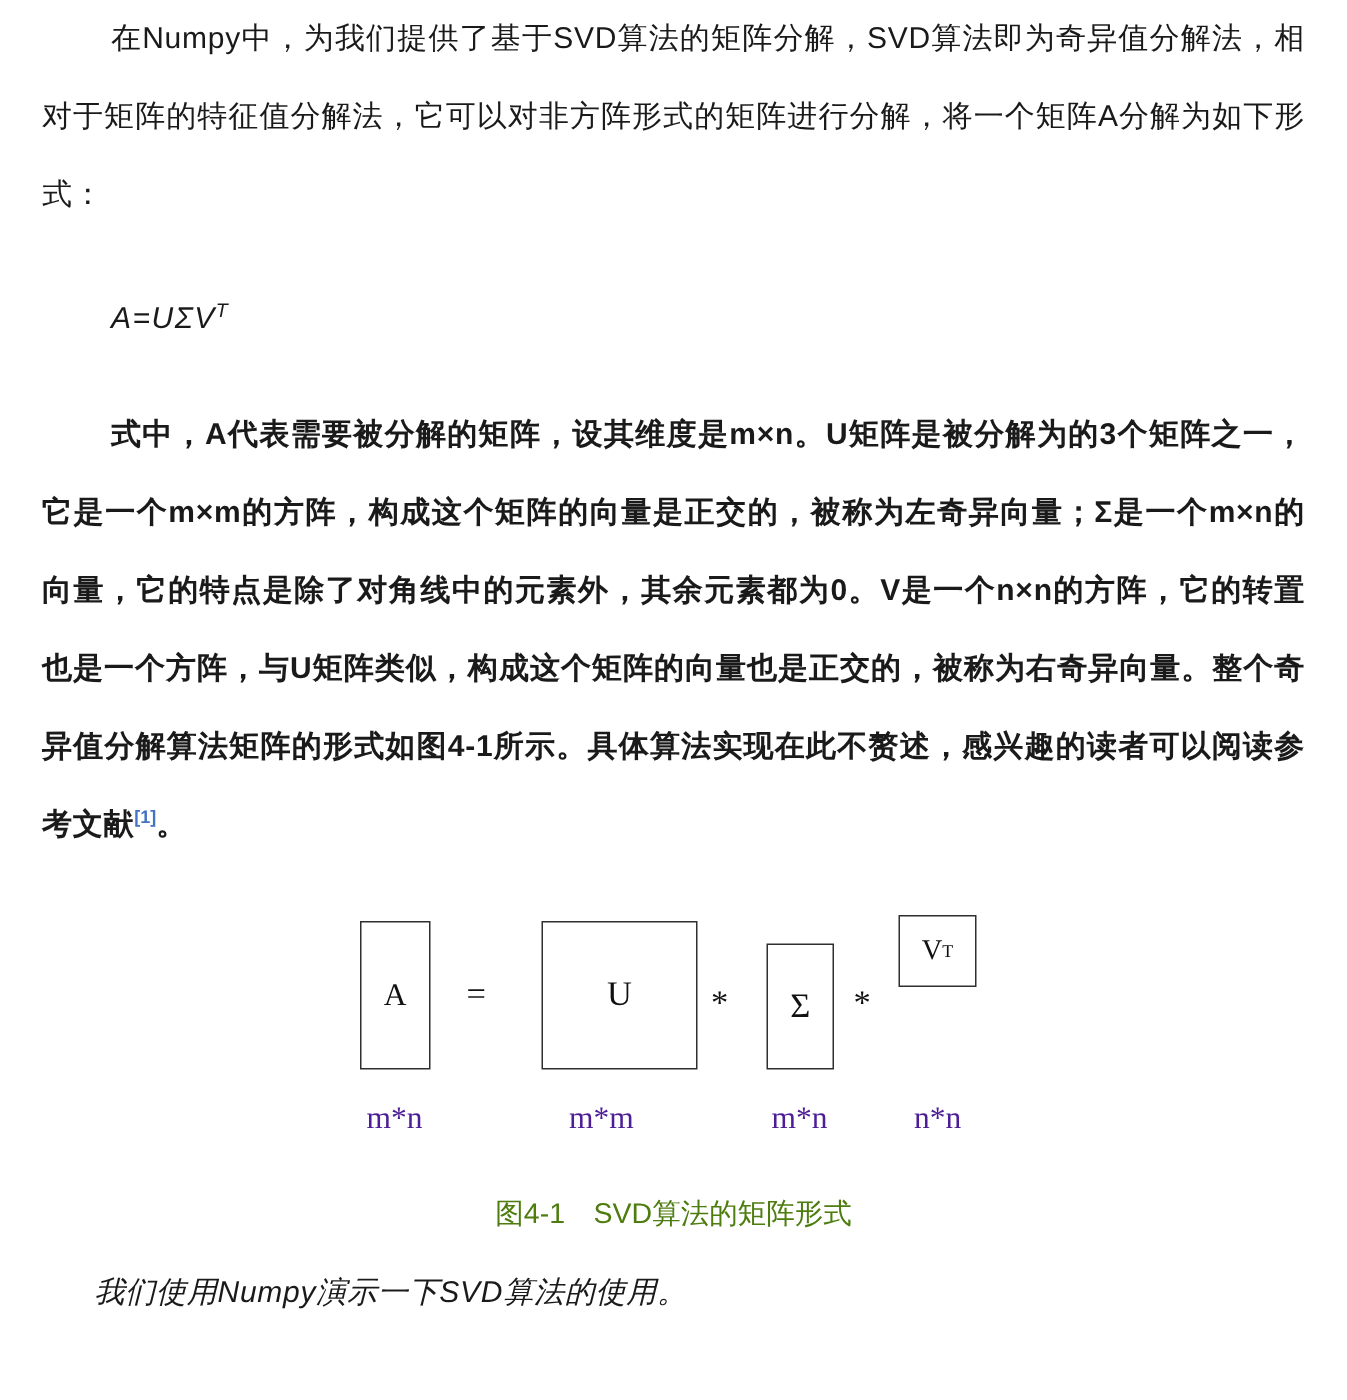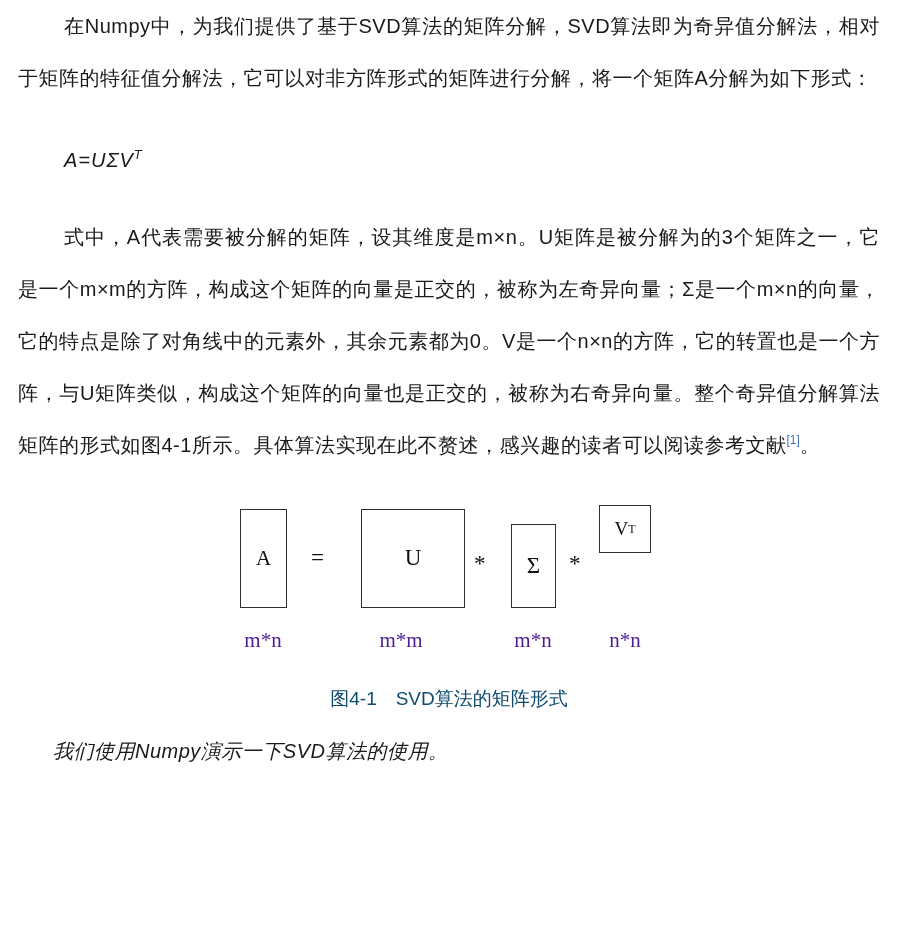--- a/index.html
+++ b/index.html
@@ -9,21 +9,21 @@
     width: 898px;
     height: 933px;
     overflow: hidden;
     font-family: "Liberation Sans", "DejaVu Sans", sans-serif;
     color: #1a1a1a;
   }
   .page {
     box-sizing: border-box;
     width: 898px;
     height: 699px;
-    padding: 0 18px;
+    padding: 0 28px;
   }
   p { margin: 0; }
   .body-para {
     font-size: 20px;
     line-height: 52px;
     text-align: justify;
     letter-spacing: 0.5px;
   }
   .indent-big { text-indent: 2.3em; }
   .indent-small { text-indent: 1.75em; }
@@ -32,21 +32,21 @@
     font-size: 20px;
     line-height: 68px;
     text-indent: 2.3em;
     letter-spacing: 1px;
     font-style: italic;
   }
   .formula-line sup {
     font-size: 13px;
     letter-spacing: 0;
   }
-  .para-2 { margin-top: 17px; }
+  .para-2 { margin-top: 17px; font-weight: bold; }
   .ref-link {
     color: #4472c4;
     font-size: 12px;
     vertical-align: super;
     line-height: 0;
     cursor: pointer;
     letter-spacing: 0;
   }
   
   .figure-wrap {
@@ -91,25 +91,25 @@
     text-align: center;
     font-family: "Liberation Serif", "DejaVu Serif", serif;
     font-size: 21px;
     color: #4c1d95;
   }
   .dim-a { left: -2px; }
   .dim-u { left: 136px; }
   .dim-s { left: 268px; }
   .dim-v { left: 360px; }
   .figure-caption {
-    margin-top: 22px;
+    margin-top: 28px;
     text-align: center;
     font-size: 19px;
     line-height: 30px;
-    color: #0c4a6e;
+    color: #4d7c0f;
   }
   .para-3 { margin-top: 11px; font-style: italic; }
   .para-4 { margin-top: 14px; }
 </style>
 </head>
 <body>
 
 <div class="page">
 
   <p class="body-para indent-big">在Numpy中，为我们提供了基于SVD算法的矩阵分解，SVD算法即为奇异值分解法，相对于矩阵的特征值分解法，它可以对非方阵形式的矩阵进行分解，将一个矩阵A分解为如下形式：</p>

